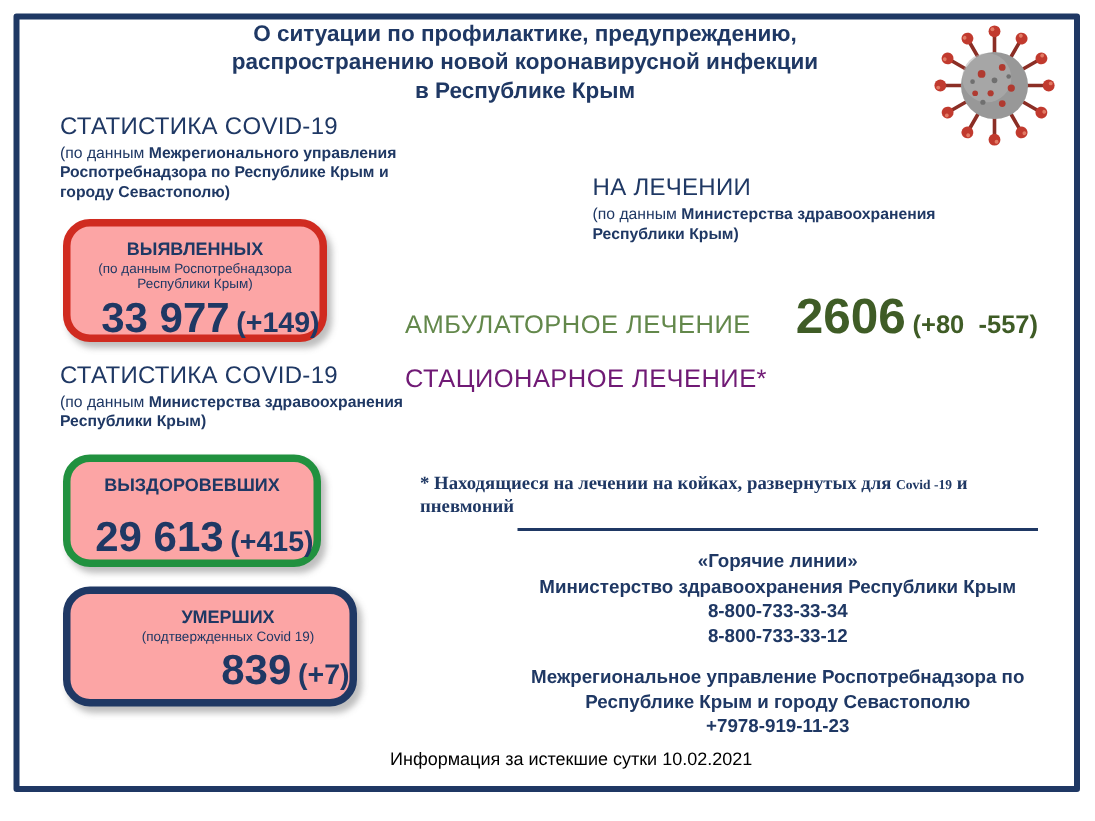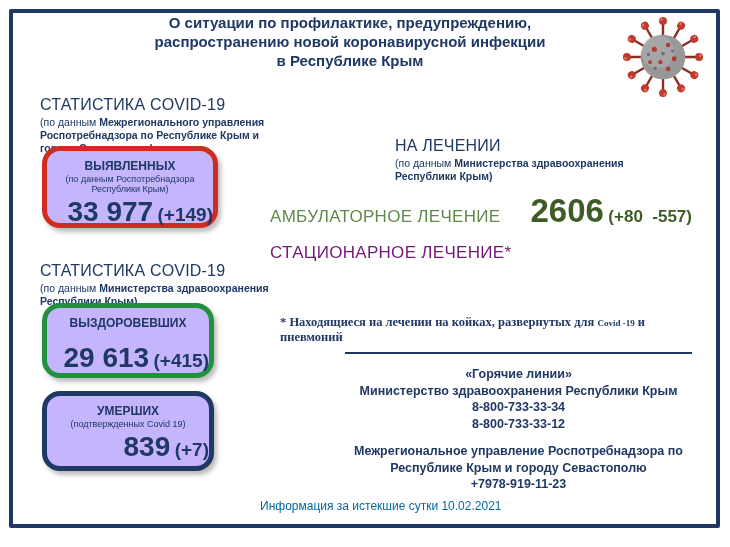--- a/index.html
+++ b/index.html
@@ -3,37 +3,37 @@
 <meta charset="utf-8">
 <style>
   html,body{margin:0;padding:0;background:#fff;}
   .slide{position:relative;width:730px;height:537px;background:#fff;overflow:hidden;
          font-family:"Liberation Sans",sans-serif;color:#1f3864;}
   .frame{position:absolute;left:9px;top:9px;right:10px;bottom:9px;border:4px solid #1f3864;border-radius:2px;}
   .page-title{position:absolute;left:120px;top:13px;width:460px;text-align:center;
               font-weight:700;font-size:15px;line-height:19px;color:#1f3864;}
   .virus{position:absolute;right:24px;top:14px;width:86px;height:86px;}
 
-  .sec{position:absolute;width:250px;margin-top:20px;}
+  .sec{position:absolute;width:250px;}
   .sec-title{font-size:16px;letter-spacing:.2px;}
   .sec-sub{font-size:10.5px;line-height:13px;margin-top:2px;}
   .sec-sub b{font-weight:700;}
 
-  .card{position:absolute;text-align:center;background:#c4b5fd;border-radius:18px;
+  .card{position:absolute;text-align:center;background:#fca5a5;border-radius:18px;
         box-shadow:3px 4px 4px rgba(110,110,110,.45);}
   .card-label{font-size:12px;font-weight:700;margin-top:8px;}
   .card-source{font-size:9px;line-height:10px;margin-top:1px;}
   .card-valueline{margin-top:2px;white-space:nowrap;text-align:right;}
   .card-value{font-size:28px;font-weight:700;}
   .card-delta{font-size:19px;font-weight:700;white-space:pre;}
 
   #card-detected{left:42px;top:146px;width:166px;height:72px;border:5px solid #d02b20;}
   #card-recovered{left:42px;top:303px;width:162px;height:65px;border:5px solid #21913f;}
   #card-recovered .card-valueline{margin-top:12px;}
-  #card-deceased{left:42px;top:391px;width:162px;height:70px;border:5px solid #1f3864;}
+  #card-deceased{left:42px;top:391px;width:162px;height:70px;border:5px solid #1f3864;padding-left:24px;}
 
   #sec-rospotreb{left:40px;top:76px;}
   #sec-minzdrav{left:40px;top:242px;}
   #sec-treatment{left:395px;top:117px;width:280px;}
 
   .t-row{position:absolute;left:270px;width:422px;display:flex;justify-content:space-between;align-items:baseline;}
   #row-ambulatory{top:192px;}
   #row-inpatient{top:243px;}
   .t-label{font-size:17px;letter-spacing:.3px;}
   .t-value{font-size:33px;font-weight:700;}
@@ -45,21 +45,21 @@
   .footnote{position:absolute;left:280px;top:315px;width:420px;
             font-family:"Liberation Serif",serif;font-weight:700;font-size:12.5px;color:#1f3864;}
   .footnote .small-caps{font-size:9px;}
 
   .divider{position:absolute;left:345px;top:352px;width:347px;border-top:2px solid #1f3864;}
 
   .hotlines{position:absolute;left:345px;top:366px;width:347px;text-align:center;
             font-size:12.5px;font-weight:700;line-height:16.5px;color:#1f3864;}
   .hotlines .gap{height:11px;}
 
-  .footer-date{position:absolute;left:260px;top:499px;font-size:12px;color:#0369a1;}
+  .footer-date{position:absolute;left:260px;top:499px;font-size:12px;color:#000000;}
 </style>
 </head>
 <body>
 
 <div class="slide">
   <div class="frame"></div>
 
   <div class="page-title">
     <div>О ситуации по профилактике, предупреждению,</div>
     <div>распространению новой коронавирусной инфекции</div>

